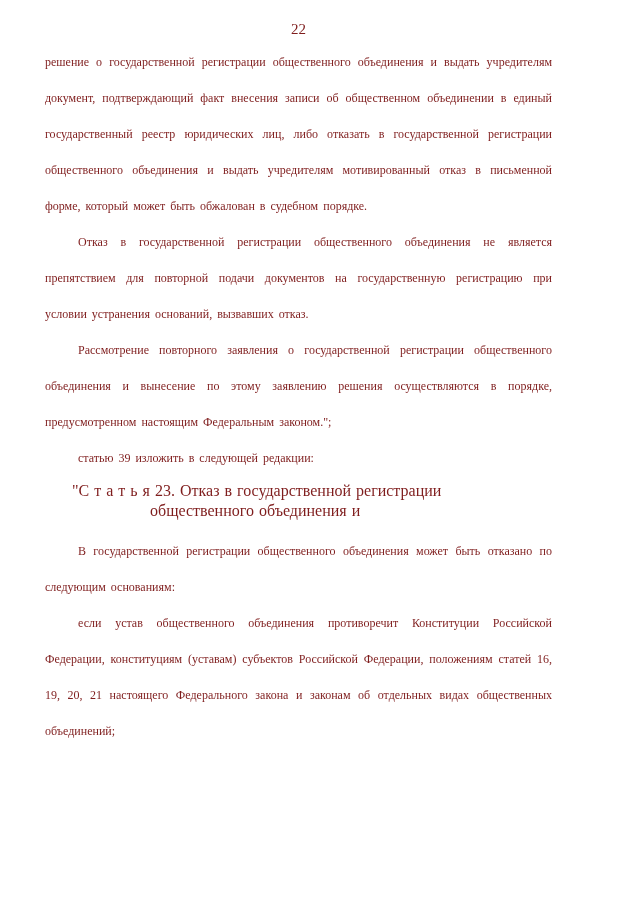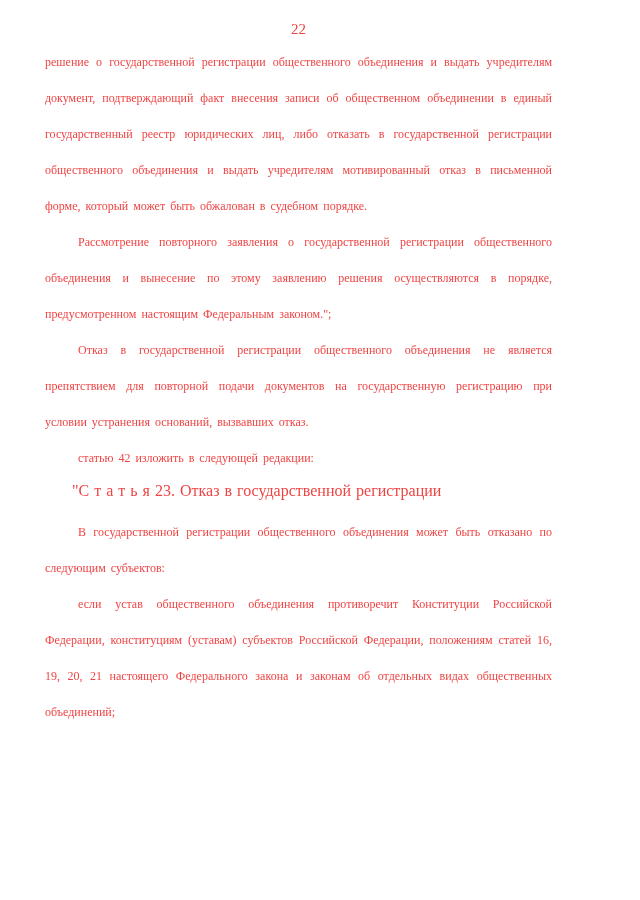--- a/index.html
+++ b/index.html
@@ -4,21 +4,21 @@
 <style>
   * { margin: 0; padding: 0; box-sizing: border-box; }
   html, body { background: #ffffff; }
   .page {
     position: relative;
     width: 640px;
     height: 900px;
     margin: 0 auto;
     background: #ffffff;
     font-family: "Liberation Serif", "DejaVu Serif", serif;
-    color: #ef4444;
+    color: #7f1d1d;
     overflow: hidden;
   }
   .content {
     padding: 20px 88px 0 45px; 
   }
   .page-number {
     text-align: center;
     font-size: 15px;
     line-height: 18px;
     margin-bottom: 6px;
@@ -43,28 +43,29 @@
 </head>
 <body>
 
 <div class="page">
   <div class="content">
 
     <div class="page-number">22</div>
 
     <p class="para">решение о государственной регистрации общественного объединения и выдать учредителям документ, подтверждающий факт внесения записи об общественном объединении в единый государственный реестр юридических лиц, либо отказать в государственной регистрации общественного объединения и выдать учредителям мотивированный отказ в письменной форме, который может быть обжалован в судебном порядке.</p>
 
+    <p class="para indent">Отказ в государственной регистрации общественного объединения не является препятствием для повторной подачи документов на государственную регистрацию при условии устранения оснований, вызвавших отказ.</p>
+
     <p class="para indent">Рассмотрение повторного заявления о государственной регистрации общественного объединения и вынесение по этому заявлению решения осуществляются в порядке, предусмотренном настоящим Федеральным законом.";</p>
 
-    <p class="para indent">Отказ в государственной регистрации общественного объединения не является препятствием для повторной подачи документов на государственную регистрацию при условии устранения оснований, вызвавших отказ.</p>
-
-    <p class="para indent">статью 42 изложить в следующей редакции:</p>
+    <p class="para indent">статью 39 изложить в следующей редакции:</p>
 
     <div class="article-heading">
       <div class="h-first">"С т а т ь я 23. Отказ в государственной регистрации</div>
+      <div class="h-cont">общественного объединения и</div>
     </div>
 
-    <p class="para indent">В государственной регистрации общественного объединения может быть отказано по следующим субъектов:</p>
+    <p class="para indent">В государственной регистрации общественного объединения может быть отказано по следующим основаниям:</p>
 
     <p class="para indent">если устав общественного объединения противоречит Конституции Российской Федерации, конституциям (уставам) субъектов Российской Федерации, положениям статей 16, 19, 20, 21 настоящего Федерального закона и законам об отдельных видах общественных объединений;</p>
 
   </div>
 </div>
 
 </body></html>

